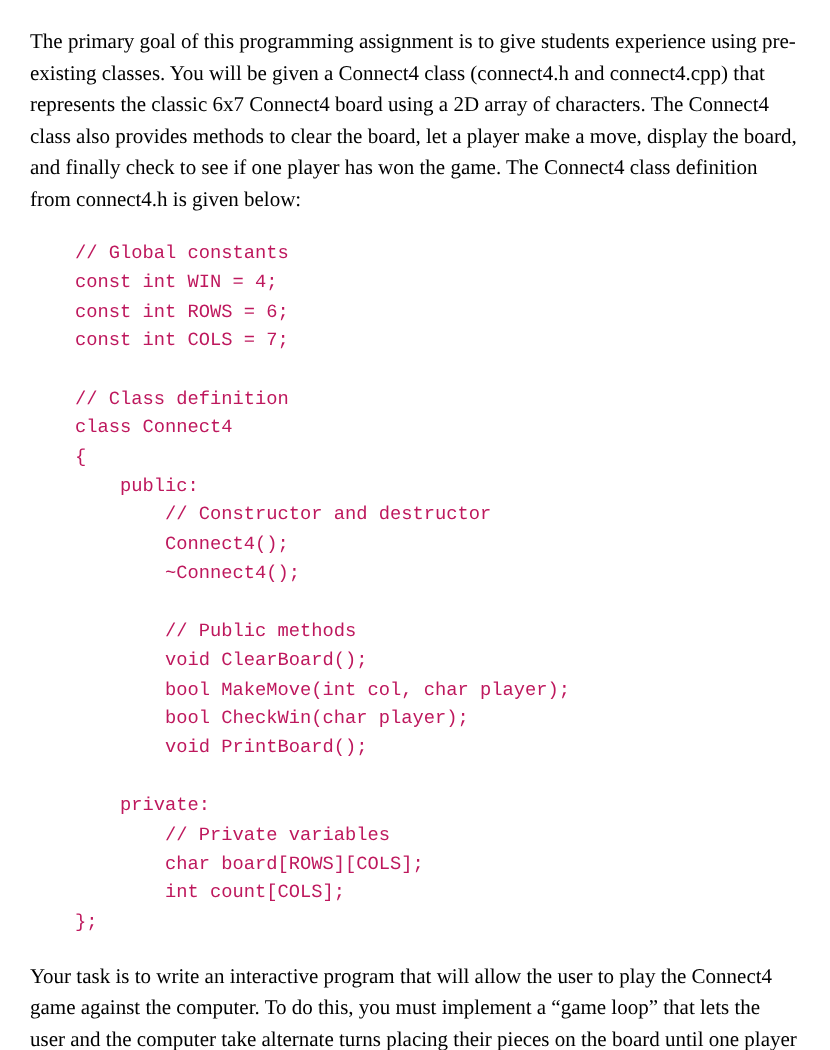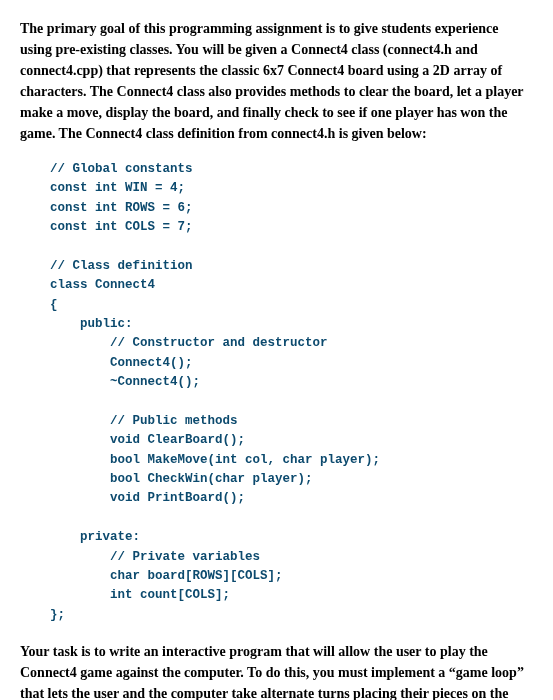--- a/index.html
+++ b/index.html
@@ -1,19 +1,18 @@
 <!DOCTYPE html>
 <html><head>
   <meta charset="utf-8">
   <style>
     * {
       margin: 0;
       padding: 0;
       box-sizing: border-box;
-      font-weight: bold;
     }
 
     body {
       width: 553px;
       min-height: 700px;
       background: #ffffff;
       font-family: Georgia, 'Times New Roman', serif;
       font-size: 14px;
       line-height: 1.5;
       color: #000000;
@@ -23,21 +22,21 @@
     .intro-text {
       margin-bottom: 16px;
     }
 
     .code-block {
       font-family: 'Courier New', Courier, monospace;
       font-size: 12.5px;
       line-height: 1.55;
       margin: 0 0 16px 30px;
       white-space: pre;
-      color: #0c4a6e;
+      color: #be185d;
     }
 
     .outro-text {
       margin-top: 4px;
     }
   </style>
 </head>
 <body>
 
 <p class="intro-text">The primary goal of this programming assignment is to give students experience using pre-existing classes. You will be given a Connect4 class (connect4.h and connect4.cpp) that represents the classic 6x7 Connect4 board using a 2D array of characters. The Connect4 class also provides methods to clear the board, let a player make a move, display the board, and finally check to see if one player has won the game. The Connect4 class definition from connect4.h is given below:</p>

